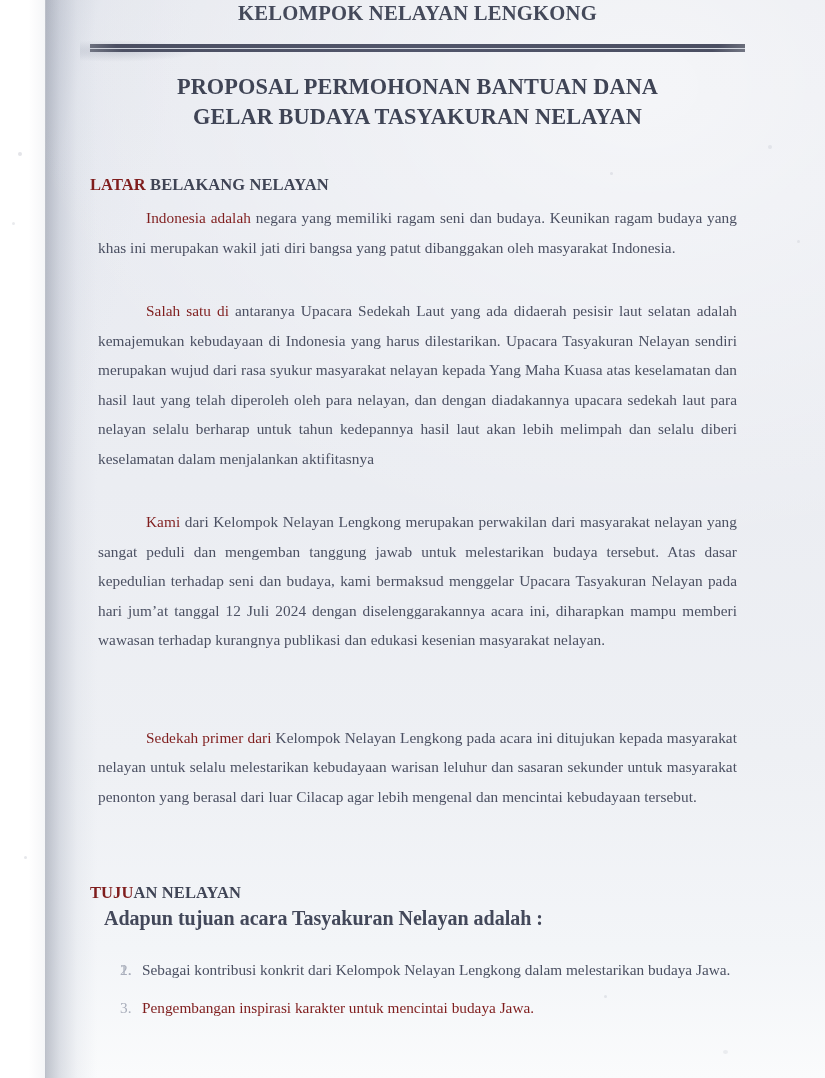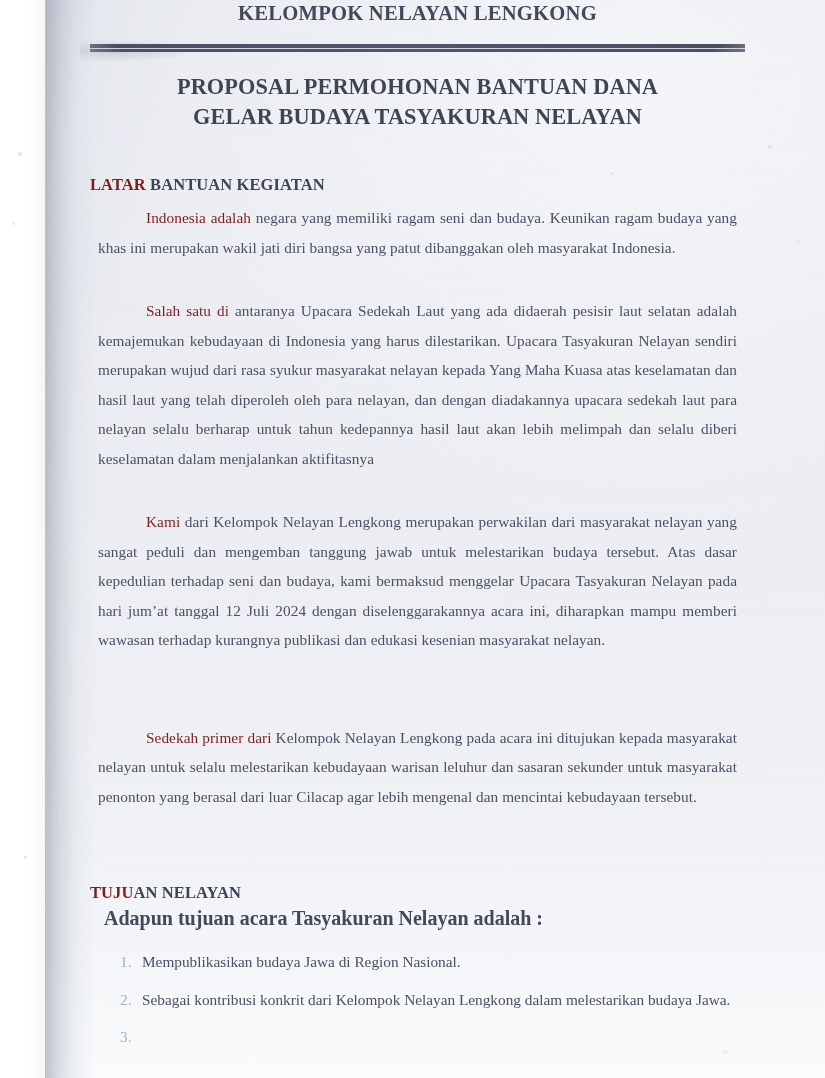--- a/index.html
+++ b/index.html
@@ -219,21 +219,21 @@
       <div class="bar-bot"></div>
     </div>
 
     <div class="doc-title">
       <div>PROPOSAL PERMOHONAN BANTUAN DANA</div>
       <div>GELAR BUDAYA TASYAKURAN NELAYAN</div>
     </div>
 
     <div class="sp-44"></div>
 
-    <div class="section-head"><span class="fade">LATAR </span><span>BANTUAN KEGIATAN</span></div>
+    <div class="section-head"><span class="fade">LATAR </span><span>BELAKANG NELAYAN</span></div>
 
     <p class="body"><span class="fade">Indonesia adalah</span><span> negara yang memiliki ragam seni dan budaya. Keunikan ragam budaya yang khas ini merupakan wakil jati diri bangsa yang patut dibanggakan oleh masyarakat Indonesia.</span></p>
 
     <div class="sp-18"></div>
 
     <p class="body"><span class="fade">Salah satu di</span><span> antaranya Upacara Sedekah Laut yang ada didaerah pesisir laut selatan adalah kemajemukan kebudayaan di Indonesia yang harus dilestarikan. Upacara Tasyakuran Nelayan sendiri merupakan wujud dari rasa syukur masyarakat nelayan kepada Yang Maha Kuasa atas keselamatan dan hasil laut yang telah diperoleh oleh para nelayan, dan dengan diadakannya upacara sedekah laut para nelayan  selalu berharap untuk tahun kedepannya hasil laut akan lebih melimpah dan selalu diberi keselamatan dalam menjalankan aktifitasnya</span></p>
 
     <div class="sp-18"></div>
 
     <p class="body"><span class="fade">Kami</span><span> dari Kelompok Nelayan Lengkong merupakan perwakilan dari masyarakat nelayan yang sangat peduli dan mengemban tanggung jawab untuk melestarikan budaya tersebut. Atas dasar kepedulian terhadap seni dan budaya, kami bermaksud menggelar Upacara Tasyakuran Nelayan pada hari jum’at tanggal 12 Juli 2024  dengan diselenggarakannya acara ini, diharapkan mampu memberi wawasan terhadap kurangnya publikasi dan edukasi kesenian masyarakat nelayan.</span></p>
@@ -247,24 +247,24 @@
     <div class="sp-12"></div>
 
     <div class="section-head"><span class="fade">TUJU</span><span>AN NELAYAN</span></div>
 
     <div class="subhead">Adapun tujuan acara Tasyakuran Nelayan adalah :</div>
 
     <div class="sp-18"></div>
 
     <ol class="goals">
       <li>
-        <span class="num">1.</span><span>Mempublikasikan budaya Jawa di Region Nasional.</span>
+        <span class="num">1.</span>
       </li>
       <li>
         <span class="num">2.</span><span>Sebagai kontribusi konkrit dari Kelompok Nelayan  Lengkong dalam melestarikan budaya Jawa.</span>
       </li>
       <li>
-        <span class="num fade">3.</span>
+        <span class="num fade">3.</span><span class="fade">Pengembangan inspirasi karakter untuk mencintai budaya Jawa.</span>
       </li>
     </ol>
 
   </div>
 </div>
 
 </body></html>

